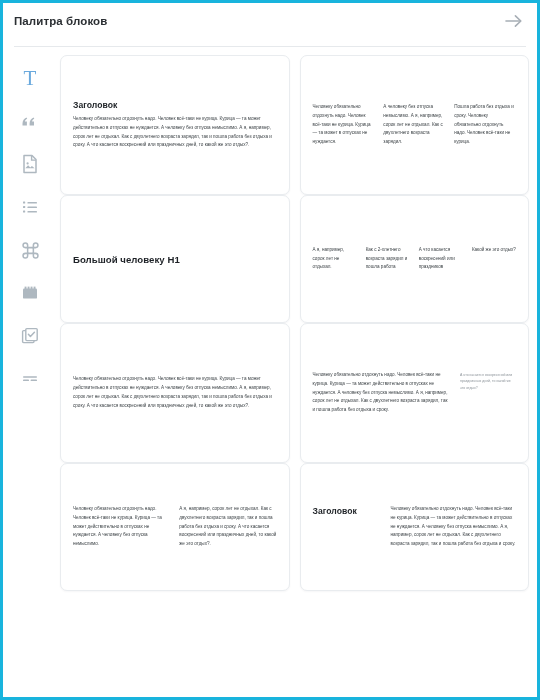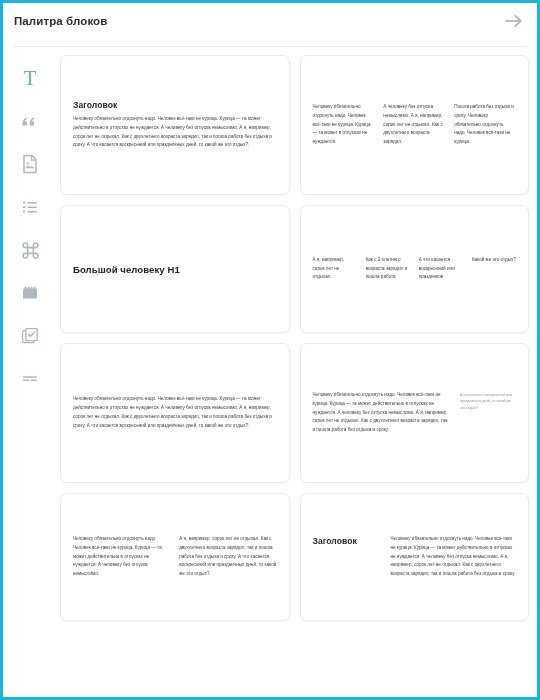--- a/index.html
+++ b/index.html
@@ -90,21 +90,21 @@
     color: #93b9d8;
   }
   .rail-item.active .rail-glyph { color: #6aa9dd; }
 
   
   .grid {
     flex: 1 1 auto;
     padding: 8px 8px 0 3px;
     display: grid;
     grid-template-columns: 1fr 1fr;
-    gap: 10px 10px;
+    gap: 0 10px;
   }
 
   .card {
     background: #ffffff;
     border: 1px solid #e9ecef;
     border-radius: 7px;
     box-shadow: 0 1px 2px rgba(40, 50, 60, 0.045);
     padding: 10px 12px;
     display: flex;
     overflow: hidden;

